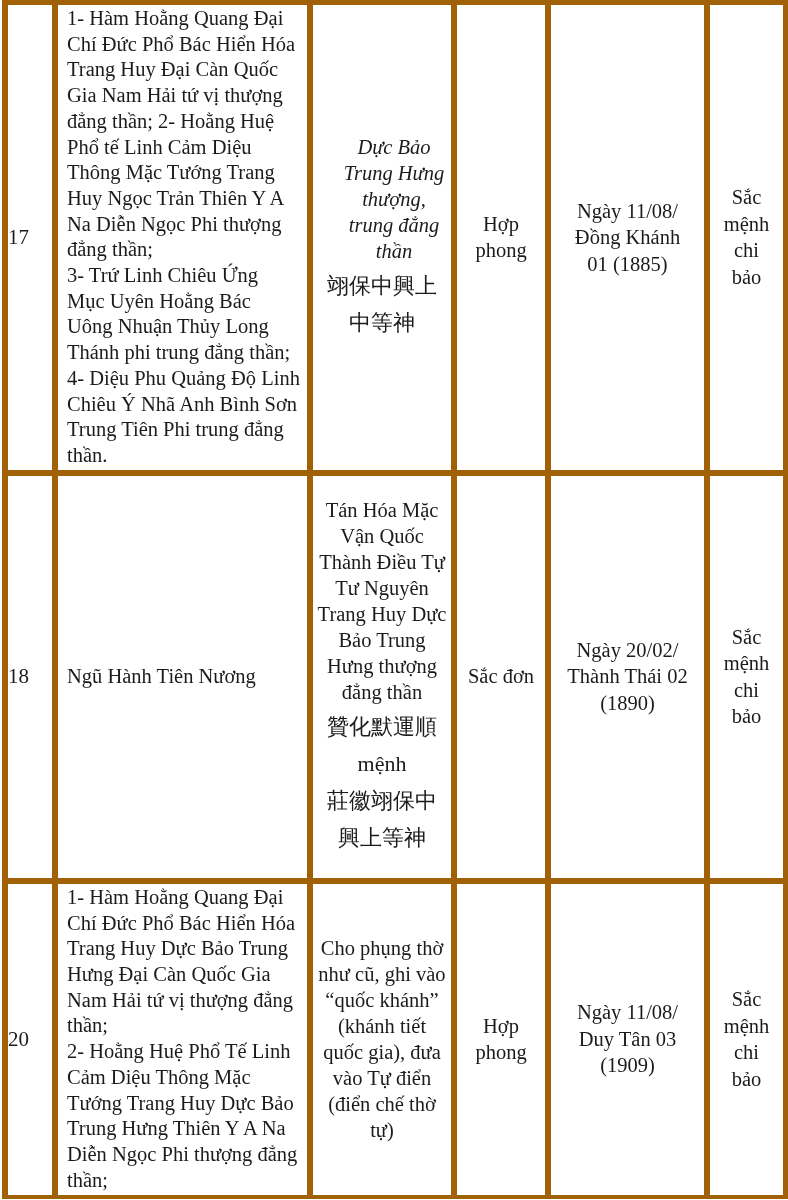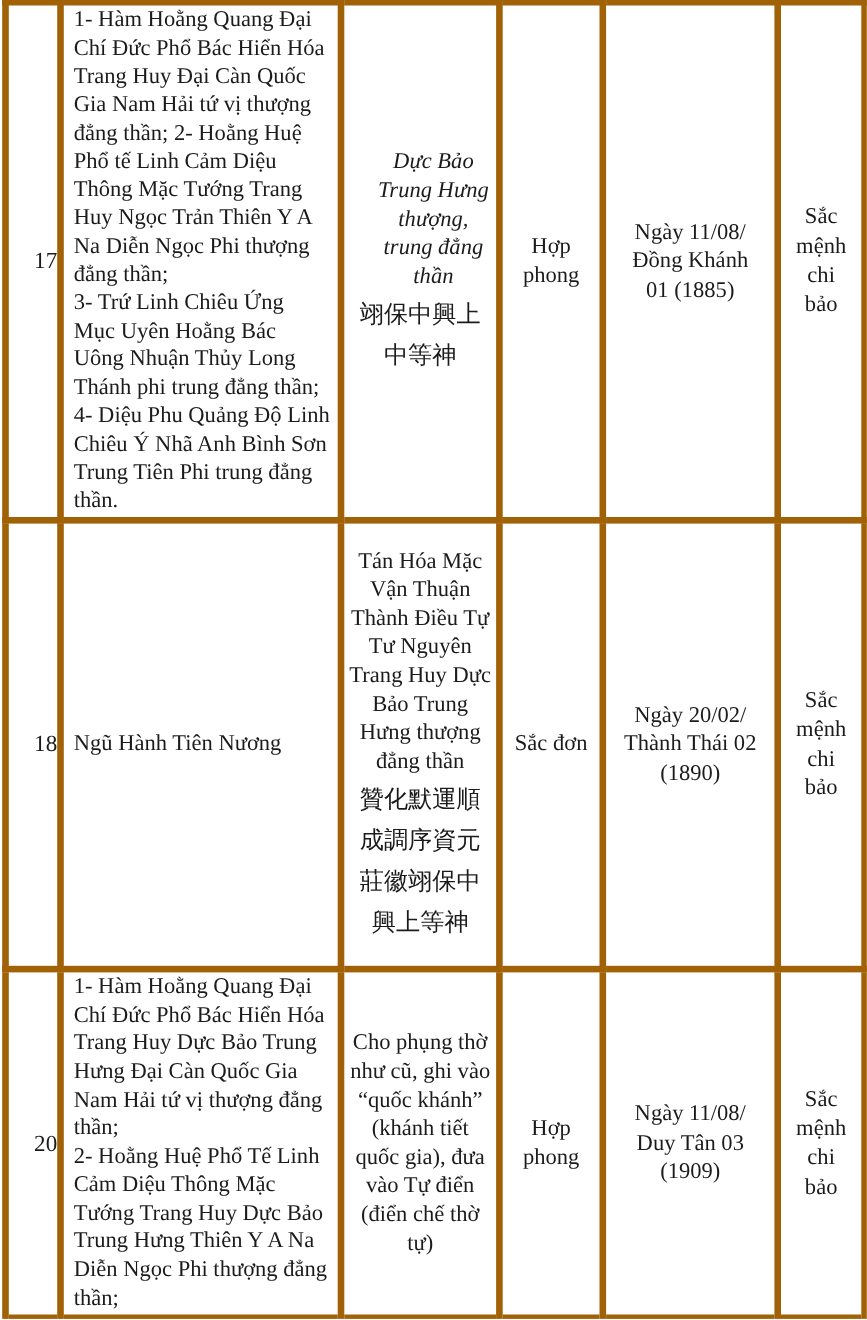--- a/index.html
+++ b/index.html
@@ -38,21 +38,21 @@
   tr.row-19 td { border-bottom-width: 4px; }
 
   .col-no   { width: 50px;  }
   .col-name { width: 255px; }
   .col-title{ width: 144px; }
   .col-type { width: 94px;  }
   .col-date { width: 159px; }
   .col-seal { width: 79px;  }
 
   .cell-no {
-    text-align: right;
+    text-align: left;
     font-size: 21px;
   }
   .cell-names {
     font-size: 20.5px;
     line-height: 25.7px;
     text-align: left;
     padding: 1px 7px 1px 9px;
     white-space: pre-line;
   }
   .cell-title {
@@ -108,23 +108,23 @@
 01 (1885)</td>
         <td class="cell-seal">Sắc
 mệnh
 chi
 bảo</td>
       </tr>
       <tr class="row-18">
         <td class="cell-no">18</td>
         <td class="cell-names">Ngũ Hành Tiên Nương</td>
         <td class="cell-title">
-          <div class="title-vi">Tán Hóa Mặc Vận Thuận Thành Điều Tự Tư Nguyên Trang Huy Dực Bảo Trung Hưng thượng đẳng thần</div>
+          <div class="title-vi">Tán Hóa Mặc Vận Quốc Thành Điều Tự Tư Nguyên Trang Huy Dực Bảo Trung Hưng thượng đẳng thần</div>
           <div class="title-cjk">贊化默運順
-成調序資元
+mệnh
 莊徽翊保中
 興上等神</div>
         </td>
         <td class="cell-type">Sắc đơn</td>
         <td class="cell-date">Ngày 20/02/
 Thành Thái 02
 (1890)</td>
         <td class="cell-seal">Sắc
 mệnh
 chi

